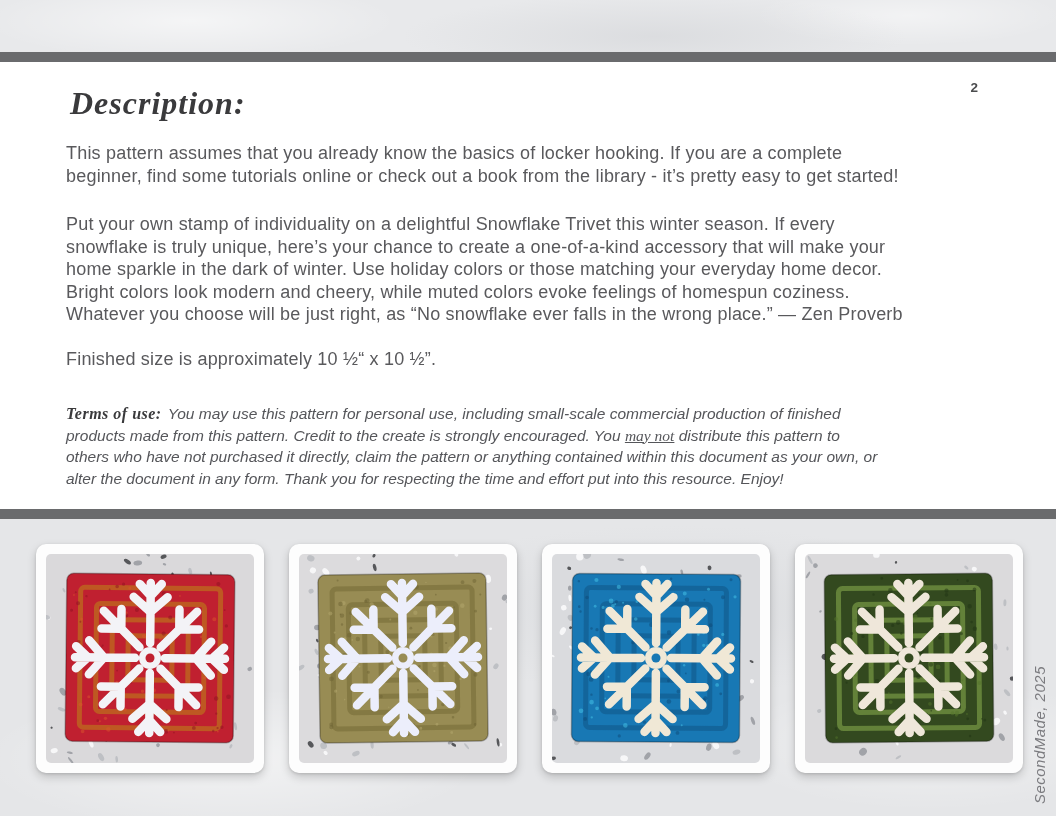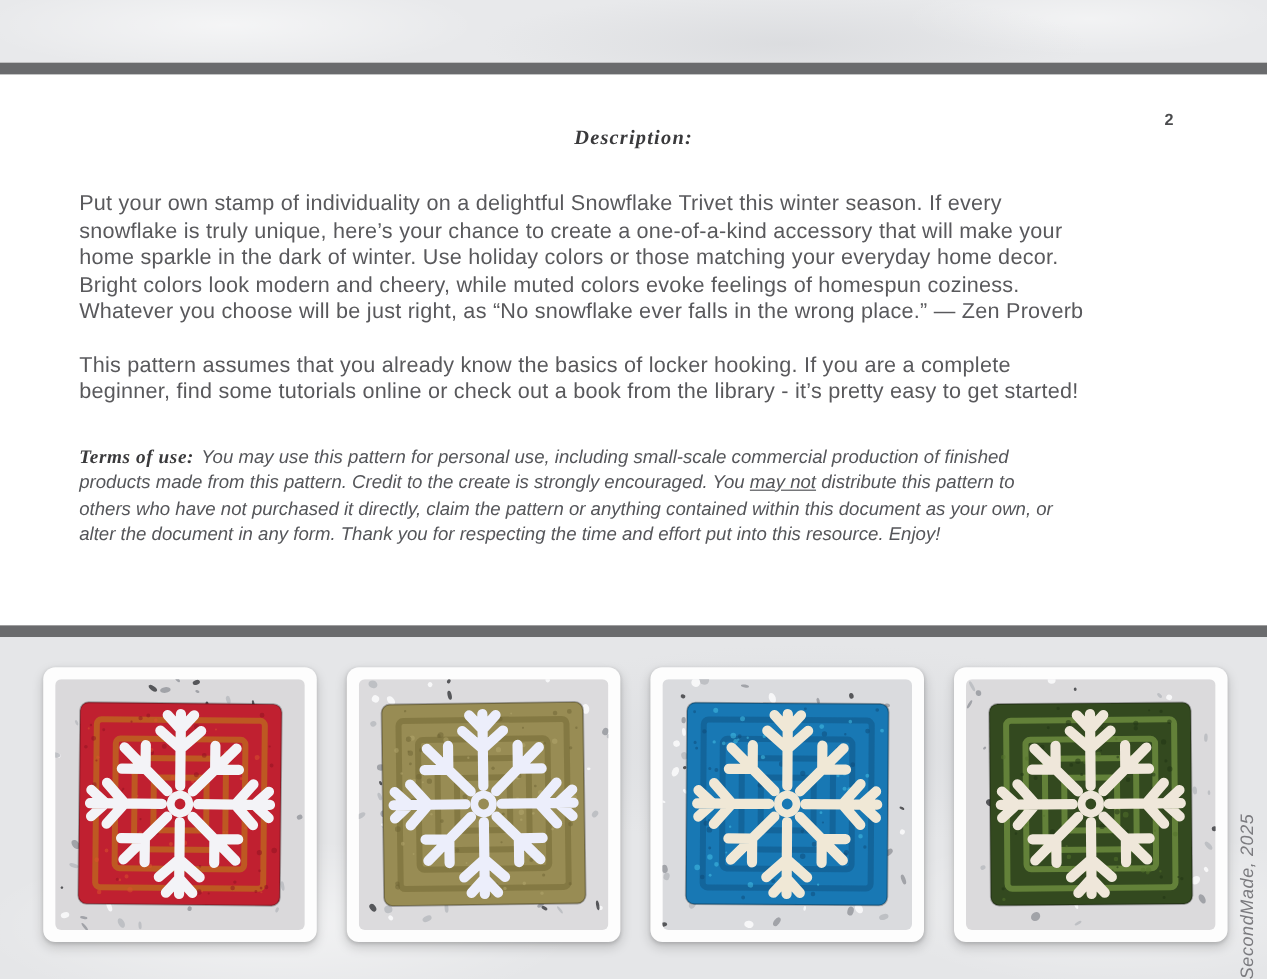--- a/index.html
+++ b/index.html
@@ -31,35 +31,35 @@
   }
   .page-number{
     position:absolute;top:14px;right:78px;
     font-size:13.5px;font-weight:bold;color:#4b4c4e;
   }
   .hand{
     font-family:cursive;font-style:italic;font-weight:700;color:#3a3a3c;
     letter-spacing:1px;
   }
   .heading{
-    display:block;font-size:17px;margin:16px;padding-top:20px;line-height:34px;text-align:center;
+    display:block;font-size:32px;margin:4px;padding-top:20px;line-height:34px;
   }
   .body-text{
     white-space:pre-line;font-size:18px;line-height:22.5px;
     letter-spacing:.2px;margin:0;color:#59595c;
   }
   .intro{margin-top:26px;}
   .skills{margin-top:22px;}
   .size-line{margin-top:22px;}
   .terms{
     margin-top:33px;white-space:pre-line;
     font-size:15.5px;line-height:21.5px;font-style:italic;color:#55565a;margin-bottom:0;
   }
   .terms-heading{font-size:16px;letter-spacing:.5px;margin-right:6px;white-space:nowrap;}
-  .underlined{text-decoration:underline;}
+  .underlined{text-decoration:underline;font-family:Liberation Serif, serif;}
   
   .photo-strip{
     position:absolute;top:25px;left:36px;display:flex;gap:25px;
   }
   .photo{
     background:#fdfdfd;border-radius:10px;padding:10px;
     box-shadow:0 4px 10px rgba(0,0,0,.18),0 1px 3px rgba(0,0,0,.12);
   }
   .photo svg{display:block;border-radius:5px;}
   .credit{
@@ -73,29 +73,30 @@
 
 <div class="band band-top"></div>
 
 <div class="divider"></div>
 
 <div class="page">
   <div class="page-number">2</div>
 
   <span class="hand heading">Description:</span>
 
+  <p class="body-text skills">This pattern assumes that you already know the basics of locker hooking. If you are a complete
+beginner, find some tutorials online or check out a book from the library - it’s pretty easy to get started!</p>
+
   <p class="body-text intro">Put your own stamp of individuality on a delightful Snowflake Trivet this winter season. If every
 snowflake is truly unique, here’s your chance to create a one-of-a-kind accessory that will make your
 home sparkle in the dark of winter. Use holiday colors or those matching your everyday home decor.
 Bright colors look modern and cheery, while muted colors evoke feelings of homespun coziness.
 Whatever you choose will be just right, as “No snowflake ever falls in the wrong place.” — Zen Proverb</p>
 
-  <p class="body-text skills">This pattern assumes that you already know the basics of locker hooking. If you are a complete
-beginner, find some tutorials online or check out a book from the library - it’s pretty easy to get started!</p>
-
+  <p class="body-text size-line">Finished size is approximately 10 ½“ x 10 ½”.</p>
 
   <p class="terms"><span class="hand terms-heading">Terms of use:</span><span>You may use this pattern for personal use, including small-scale commercial production of finished
 products made from this pattern. Credit to the create is strongly encouraged. You </span><span class="underlined">may not</span><span> distribute this pattern to
 others who have not purchased it directly, claim the pattern or anything contained within this document as your own, or
 alter the document in any form. Thank you for respecting the time and effort put into this resource. Enjoy!</span></p>
 </div>
 
 <div class="divider"></div>
 
 <div class="band band-bottom">

